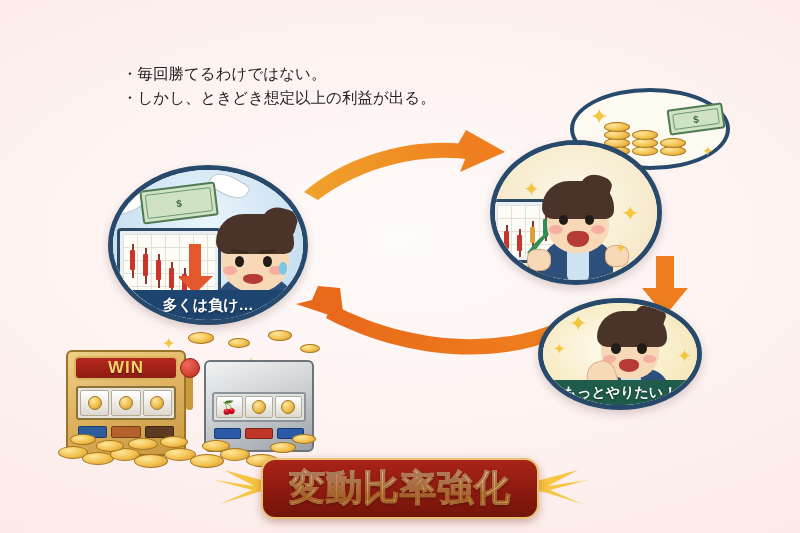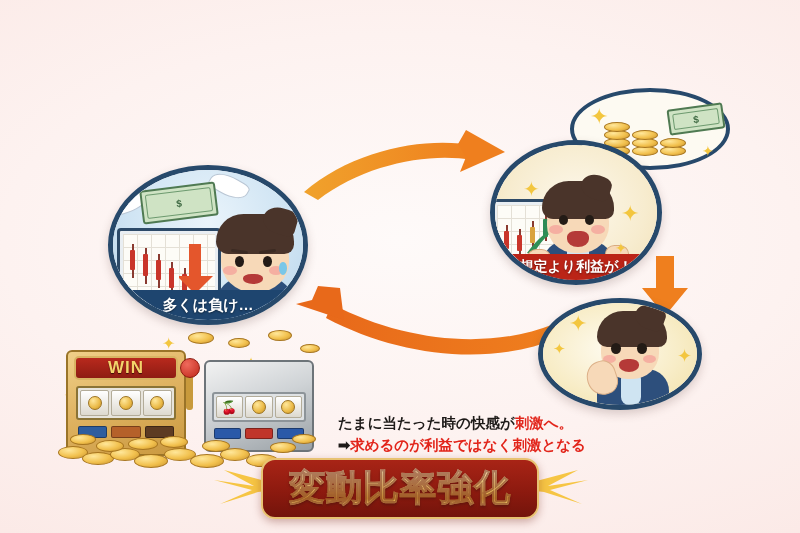--- a/index.html
+++ b/index.html
@@ -196,20 +196,22 @@
     filter:drop-shadow(0 2px 1px rgba(80,20,12,.55));
   }
 </style>
 </head>
 <body>
 
 <div id="stage">
 
 
   <div class="bullets">
+    <div>・毎回勝てるわけではない。</div>
+    <div>・しかし、ときどき想定以上の利益が出る。</div>
   </div>
 
   <svg class="flow-arrow" style="left:300px; top:130px;" width="220" height="80" viewBox="0 0 220 80">
     <defs>
       <linearGradient id="og1" x1="0" y1="0" x2="1" y2="0">
         <stop offset="0%" stop-color="#f0a22c"></stop>
           <stop offset="100%" stop-color="#ef7f1e"></stop>
       </linearGradient>
     </defs>
     <path d="M4,62 C55,18 130,6 176,16 L172,30 C130,22 64,34 18,70 Z" fill="url(#og1)"></path>
@@ -329,41 +331,41 @@
     <div class="eye" style="left:90px; top:70px; width:9px; height:10px;"></div>
     <div class="cheek" style="left:54px; top:80px; width:14px; height:9px;"></div>
     <div class="cheek" style="left:96px; top:80px; width:14px; height:9px;"></div>
     <div class="mouth" style="left:72px; top:86px; width:22px; height:16px; border-radius:40% 40% 55% 55%;"></div>
     <div class="fist" style="left:32px; top:104px; width:24px; height:22px;"></div>
     <div class="fist" style="left:110px; top:100px; width:24px; height:22px;"></div>
     <div class="sparkle" style="left:28px; top:34px; font-size:20px;">✦</div>
     <div class="sparkle" style="left:126px; top:58px; font-size:22px;">✦</div>
     <div class="sparkle" style="left:120px; top:96px; font-size:14px;">✦</div>
 
-    <div class="band">想定より利益が！</div>
   </div>
 
   <div class="circle" id="circle-3">
     <div class="c-bg"></div>
 
     <div class="body-s" style="left:54px; top:66px; width:72px; height:40px; border-radius:22px 22px 0 0;"></div>
     <div class="shirt" style="left:78px; top:68px; width:20px; height:34px; border-radius:8px;"></div>
     <div class="head" style="left:58px; top:20px; width:58px; height:56px;"></div>
     <div class="hair" style="left:54px; top:8px; width:70px; height:36px; border-radius:36px 36px 12px 14px;"></div>
     <div class="hair" style="left:92px; top:2px; width:30px; height:24px; border-radius:60% 40% 30% 60%; transform:rotate(20deg);"></div>
     <div class="eye" style="left:68px; top:40px; width:10px; height:11px;"></div>
     <div class="eye" style="left:94px; top:40px; width:10px; height:11px;"></div>
     <div class="cheek" style="left:60px; top:52px; width:13px; height:8px;"></div>
     <div class="cheek" style="left:100px; top:52px; width:13px; height:8px;"></div>
     <div class="mouth" style="left:76px; top:56px; width:20px; height:13px;"></div>
     <div class="hand" style="left:44px; top:58px; width:30px; height:34px; border-radius:50% 40% 40% 50%; transform:rotate(-18deg);"></div>
     <div class="sparkle" style="left:26px; top:10px; font-size:22px;">✦</div>
     <div class="sparkle" style="left:10px; top:38px; font-size:15px;">✦</div>
     <div class="sparkle" style="left:134px; top:44px; font-size:18px;">✦</div>
 
+    <div class="band">もっとやりたい！</div>
   </div>
 
   <div class="slot" style="left:60px; top:330px; width:280px; height:140px;">
 
     <div class="coin" style="left:128px; top:2px; width:26px; height:12px;"></div>
     <div class="coin" style="left:168px; top:8px; width:22px; height:10px;"></div>
     <div class="coin" style="left:208px; top:0px; width:24px; height:11px;"></div>
     <div class="coin" style="left:240px; top:14px; width:20px; height:9px;"></div>
     <div class="sparkle" style="left:102px; top:6px; font-size:16px;">✦</div>
     <div class="sparkle" style="left:186px; top:26px; font-size:12px;">✦</div>
@@ -422,28 +424,20 @@
       <div class="coin" style="left:36px; top:110px; width:28px; height:12px;"></div>
       <div class="coin" style="left:68px; top:108px; width:30px; height:12px;"></div>
       <div class="coin" style="left:100px; top:106px; width:28px; height:12px;"></div>
       <div class="coin" style="left:142px; top:110px; width:28px; height:12px;"></div>
       <div class="coin" style="left:210px; top:112px; width:26px; height:11px;"></div>
       <div class="coin" style="left:232px; top:104px; width:24px; height:10px;"></div>
       <div class="coin" style="left:10px; top:104px; width:26px; height:11px;"></div>
     </div>
   </div>
 
-  <div class="bottom-text">
-    <div>
-      <span>たまに当たった時の快感が</span><span class="red">刺激へ。</span>
-    </div>
-    <div>
-      <span>➡</span><span class="red">求めるのが利益ではなく刺激となる</span>
-    </div>
-  </div>
 
   <div class="banner-wrap">
     <svg style="position:absolute; left:214px; top:6px;" width="80" height="48" viewBox="0 0 80 48">
       <g fill="#f5c council"></g>
       <path d="M78,24 L10,6 L40,22 L0,16 L38,26 L6,40 L44,28 Z" fill="#f6c544"></path>
     </svg>
     <svg style="position:absolute; left:508px; top:6px;" width="80" height="48" viewBox="0 0 80 48">
       <path d="M2,24 L70,6 L40,22 L80,16 L42,26 L74,40 L36,28 Z" fill="#f6c544"></path>
     </svg>
     <div class="banner">

